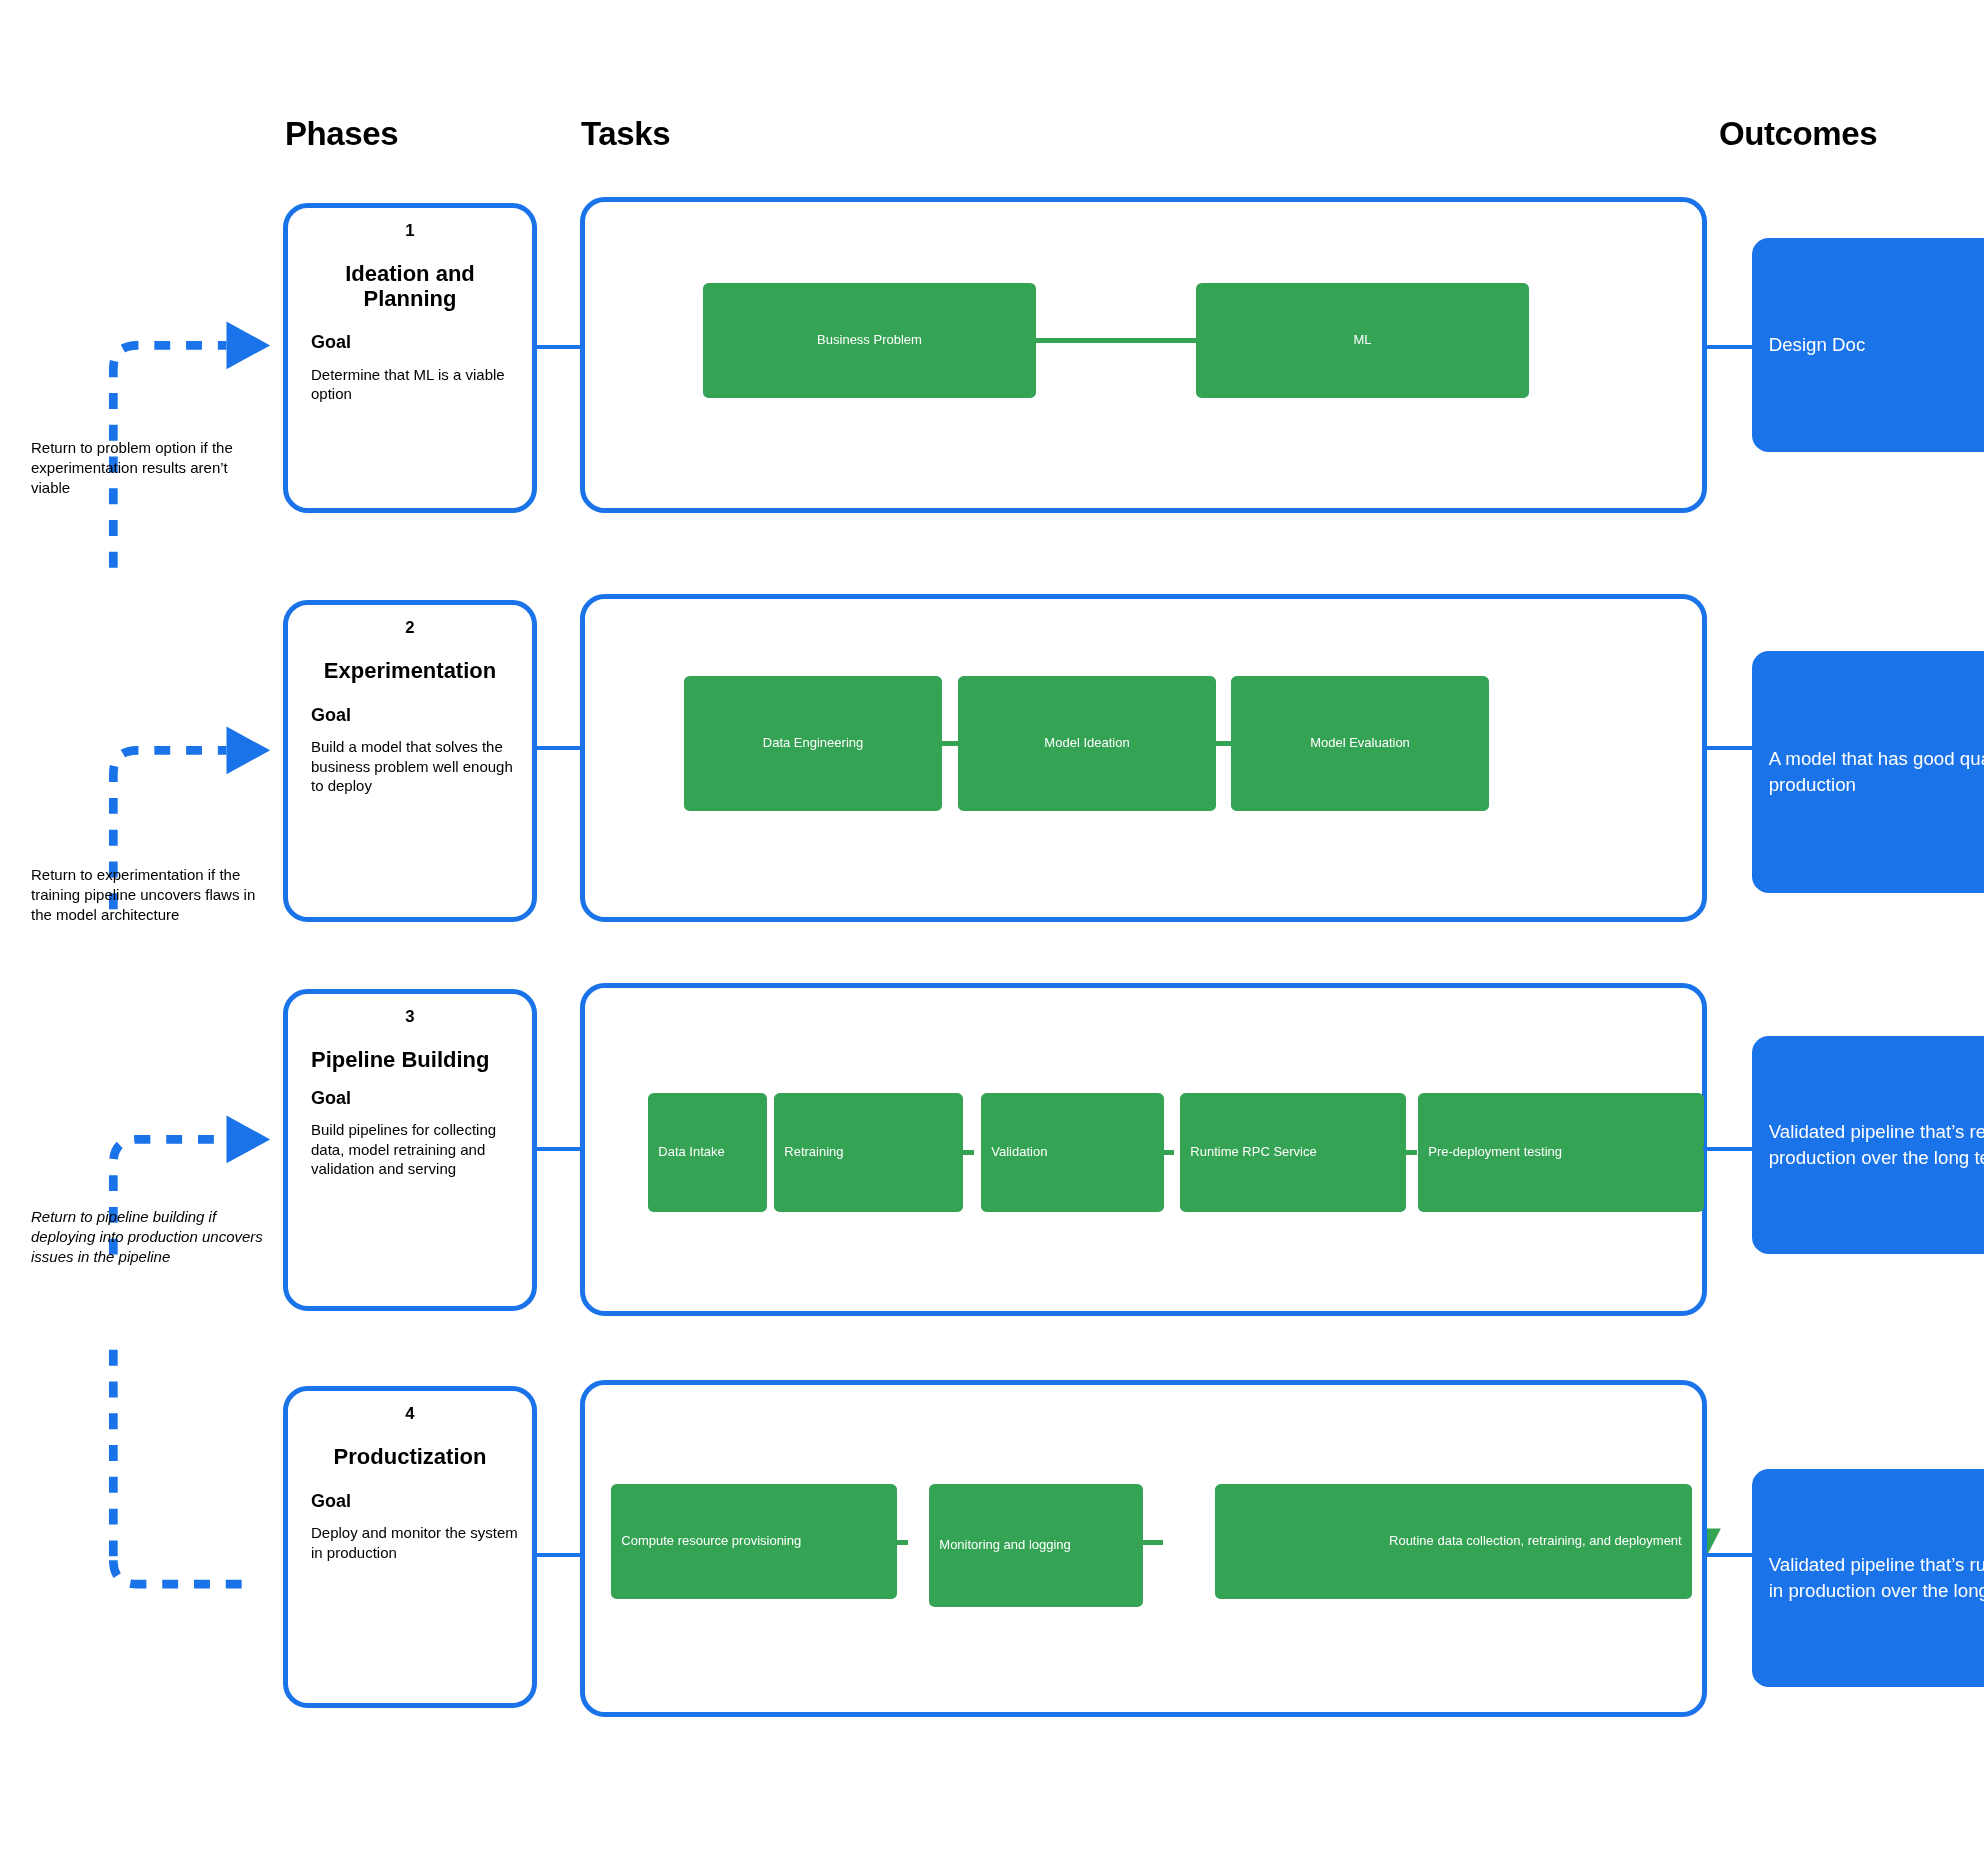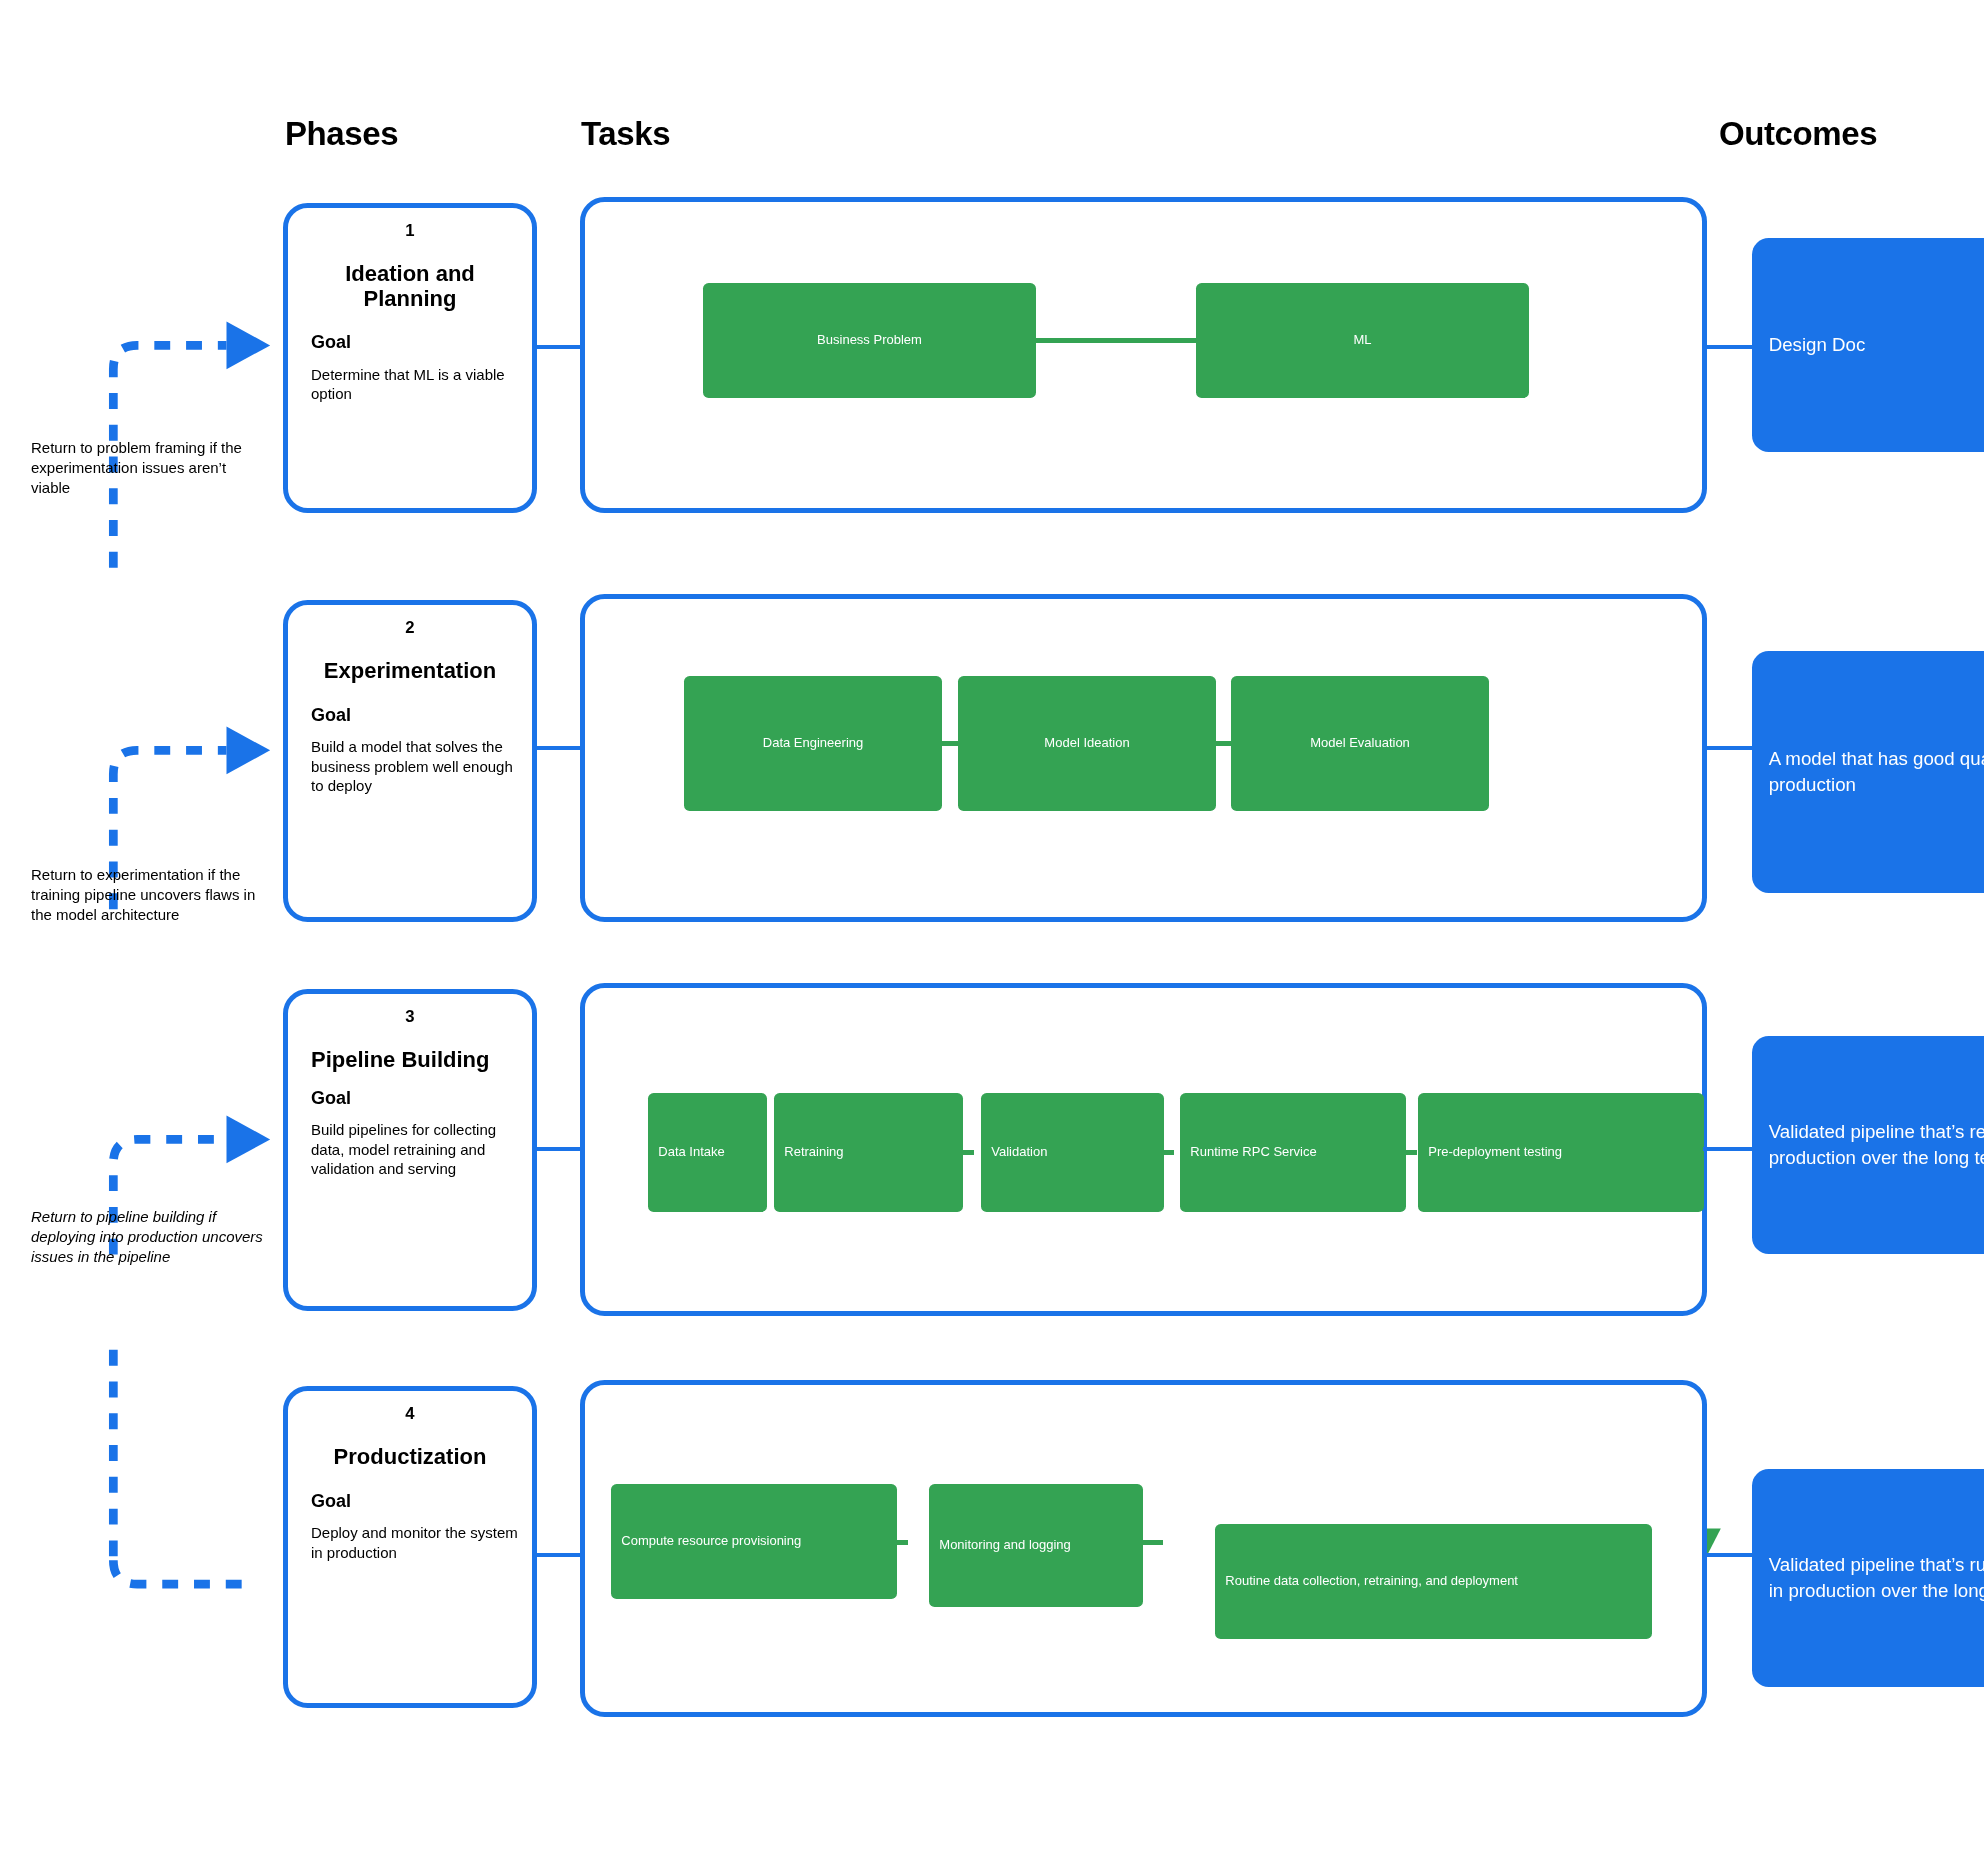--- a/index.html
+++ b/index.html
@@ -188,26 +188,26 @@
   <div class="bconn" style="left:532px;top:1553px;width:52px;"></div>
   <div class="task-panel" style="top:1380px;height:337px;"></div>
   <div class="gbox" style="left:611px;top:1484px;width:286px;height:115px;">
     <span>Compute  resource provisioning</span>
   </div>
   <div class="gconn" style="left:892px;top:1540px;width:16px;"></div>
   <div class="gbox" style="left:929px;top:1484px;width:214px;height:123px;">
     <span>Monitoring and logging</span>
   </div>
   <div class="gconn" style="left:1139px;top:1540px;width:24px;"></div>
-  <div class="gbox" style="left:1215px;top:1524px;width:437px;height:115px;">
+  <div class="gbox" style="left:1215px;top:1484px;width:477px;height:115px;text-align:right;">
     <span>Routine data collection, retraining, and deployment</span>
   </div>
   <div class="bconn" style="left:1703px;top:1553px;width:52px;"></div>
   <div class="obox ctr" style="left:1752px;top:1469px;width:314px;height:218px;">
     <span>Validated pipeline that’s running in production over the long term</span>
   </div>
 
-  <div class="note" style="left:31px;top:438px;width:226px;">Return to problem framing if the experimentation issues aren’t viable</div>
+  <div class="note" style="left:31px;top:438px;width:226px;">Return to problem option if the experimentation results aren’t viable</div>
   <div class="note" style="left:31px;top:865px;width:238px;">Return to experimentation if the training pipeline uncovers flaws in the model architecture</div>
   <div class="note" style="left:31px;top:1207px;width:246px;font-style:italic;">Return to pipeline building if deploying into production uncovers issues in the pipeline</div>
 
 </div>
 
 
 </body></html>

